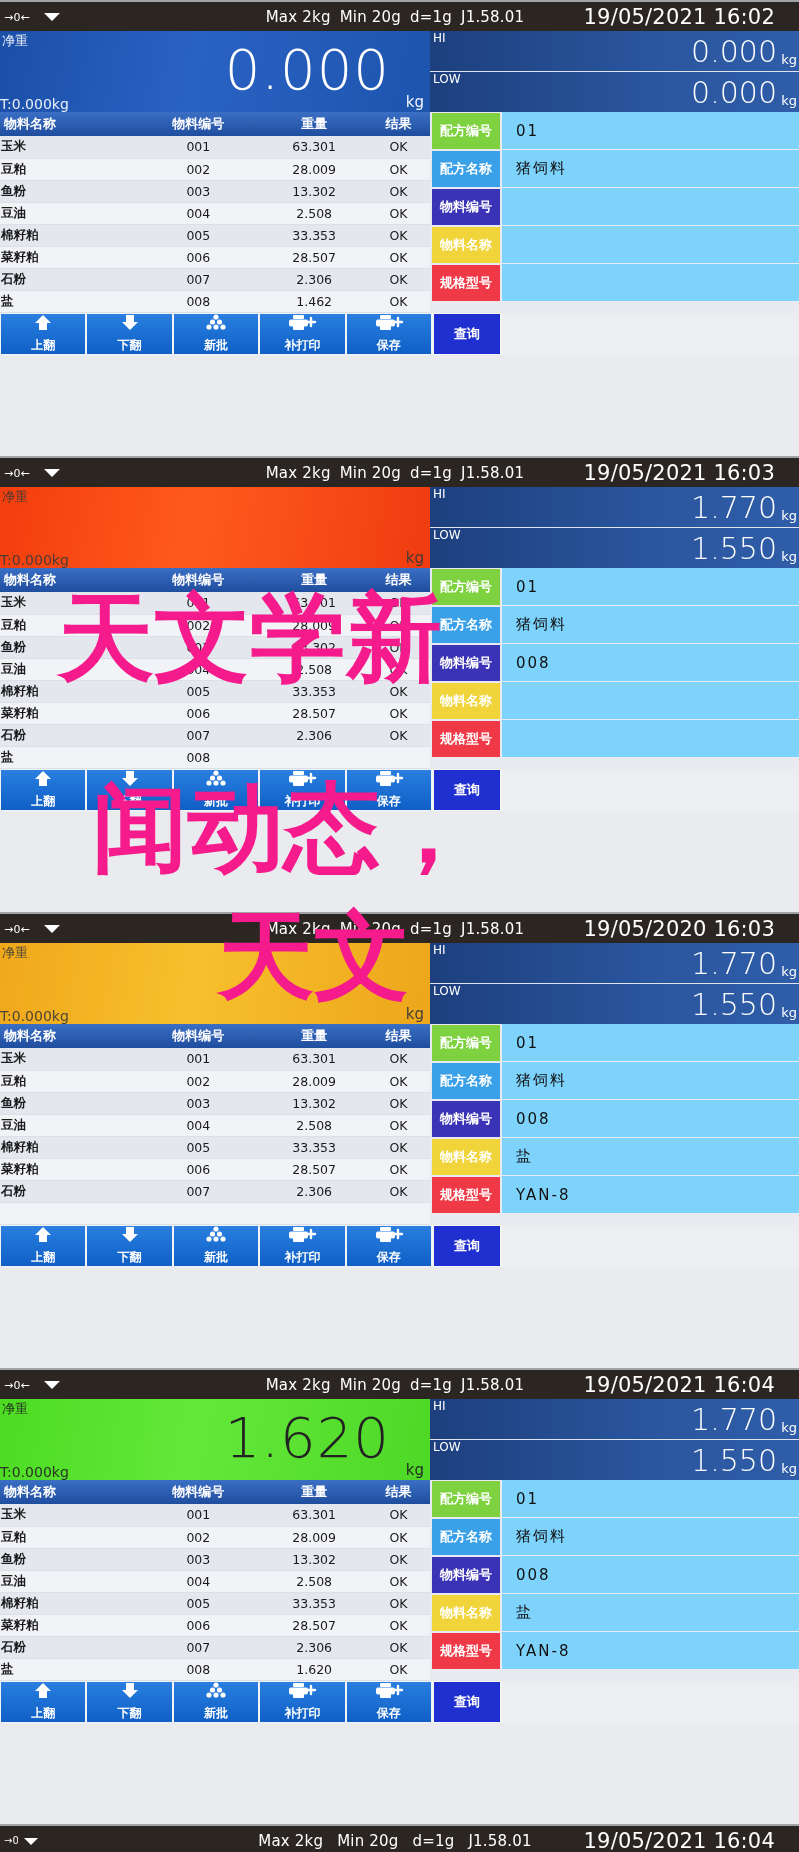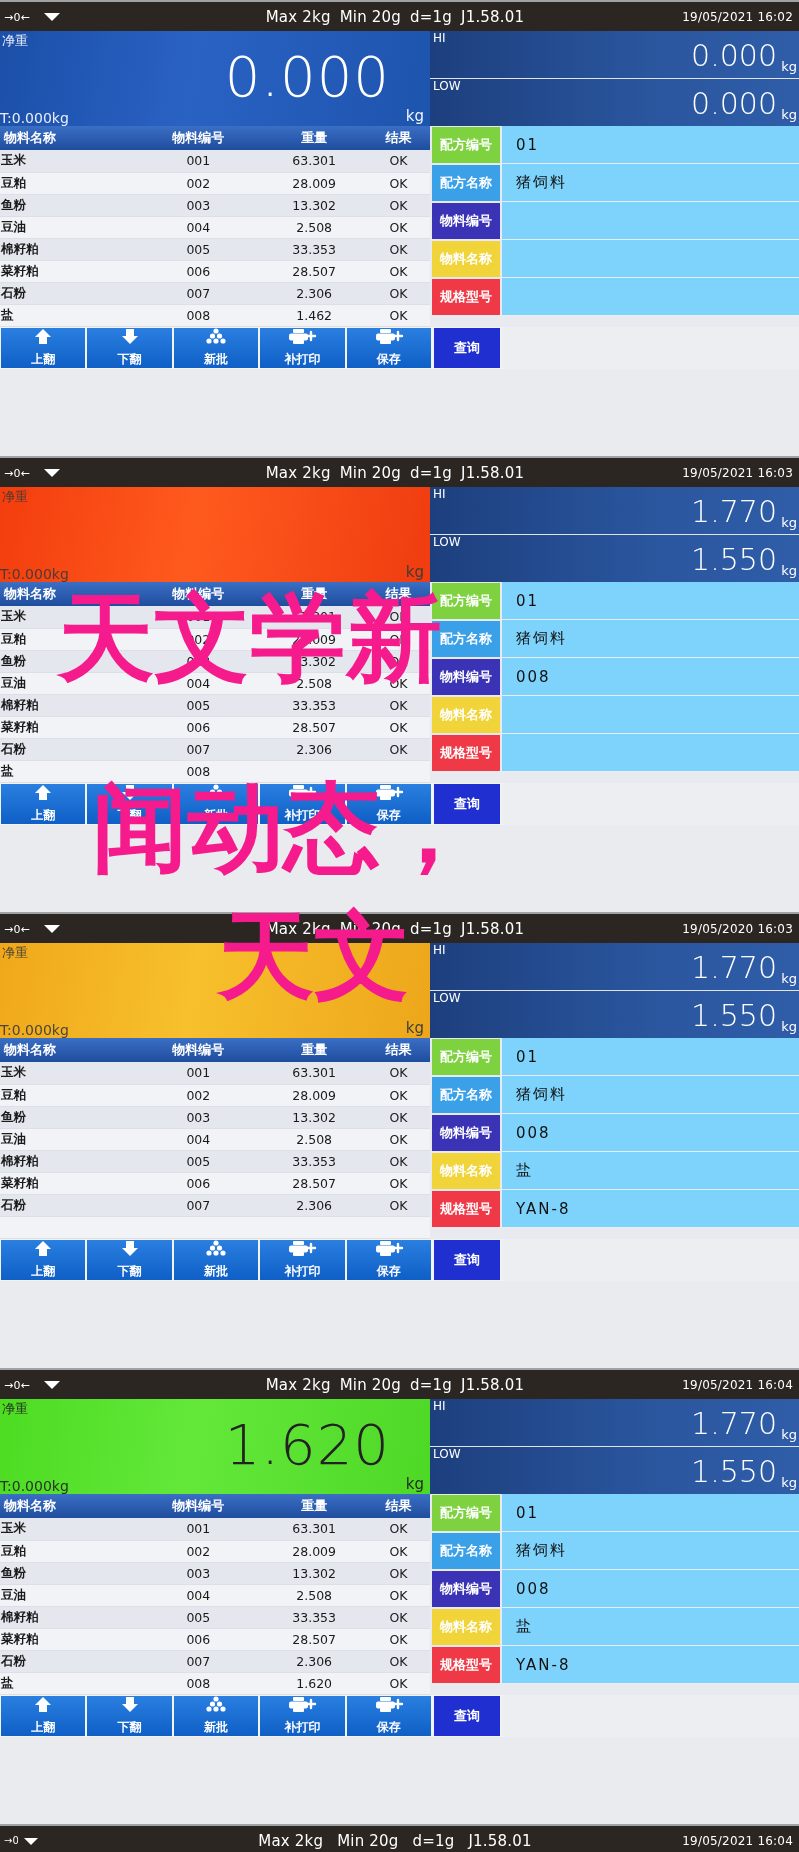--- a/index.html
+++ b/index.html
@@ -16,24 +16,24 @@
           border-top:2px solid #9fa3a6; overflow:hidden; }
 
   
   .statusbar{ height:29px; background:#2b2622; color:#fff;
               display:flex; align-items:center; position:relative;
               font-size:15px; letter-spacing:.2px; }
   .sb-icons{ padding-left:4px; display:flex; align-items:center; gap:5px; }
   .sb-spec{ position:absolute; left:50%; transform:translateX(-50%);
             white-space:nowrap; font-size:15px; }
   .sb-spec span{ margin-right:9px; }
-  .sb-time{ position:absolute; right:6px; font-size:12px; }
+  .sb-time{ position:absolute; right:24px; font-size:21px; }
 
   
-  .weightrow{ display:flex; height:95px; }
+  .weightrow{ display:flex; height:81px; }
   .bigweight{ position:relative; width:430px;
               background:linear-gradient(100deg,#1b4fa8 0%,#2a62c4 45%,#1d54ad 100%);
               color:#fff; }
   .bigweight.red{ background:linear-gradient(100deg,#f33d0d 0%,#ff5a1e 45%,#ef3c10 100%); color:#3a3a3a; }
   .bigweight.orange{ background:linear-gradient(100deg,#f0a81a 0%,#f7c02c 45%,#eda61b 100%); color:#3a3a3a; }
   .bigweight.green{ background:linear-gradient(100deg,#4ddc22 0%,#63e83a 45%,#4ed826 100%); color:#222; }
   .bw-net{ position:absolute; left:2px; top:1px; font-size:13px; opacity:.92; }
   .bw-tare{ position:absolute; left:0px; bottom:0px; font-size:14px; opacity:.9; }
   .bw-val{ position:absolute; right:40px; top:50%; transform:translateY(-54%);
            font-size:56px; font-weight:300; letter-spacing:1px;

